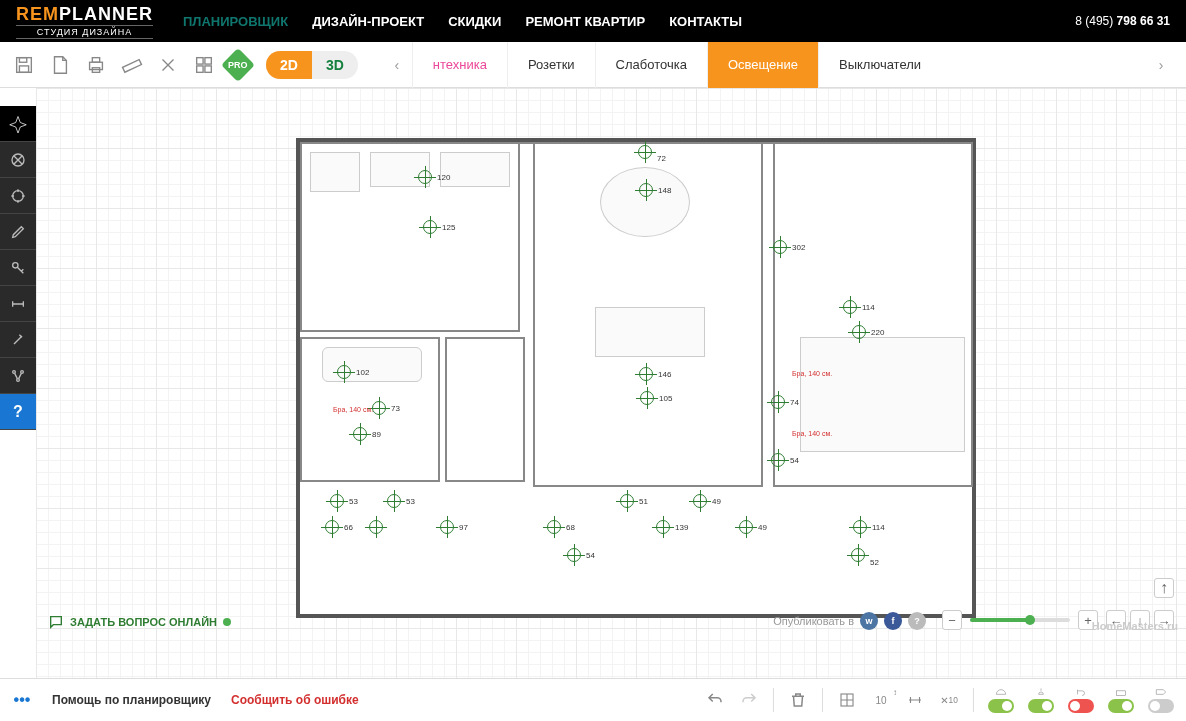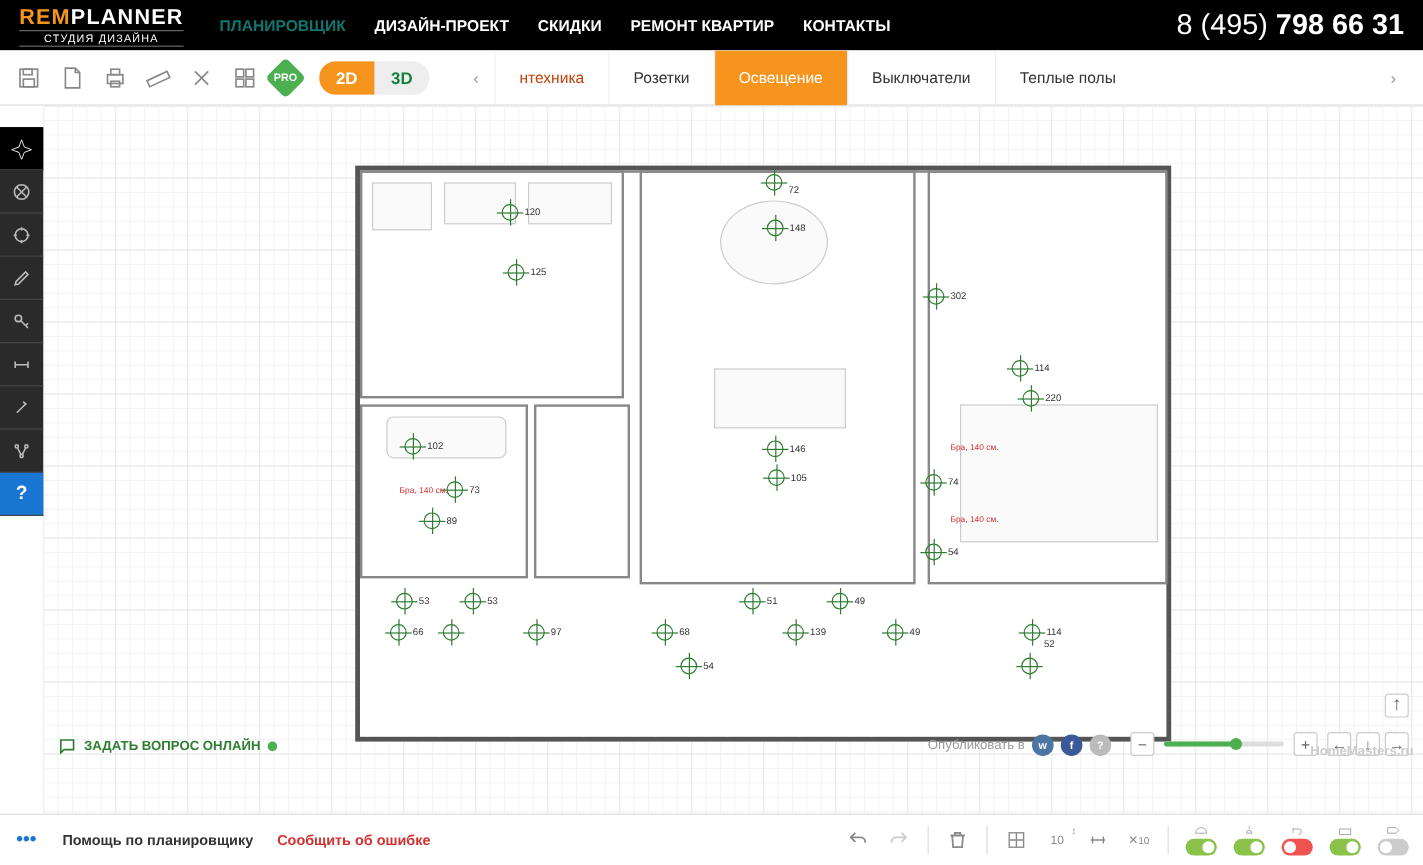--- a/index.html
+++ b/index.html
@@ -5,36 +5,36 @@
 *{box-sizing:border-box;margin:0;padding:0;font-family:Arial,Helvetica,sans-serif}
 body{width:1186px;height:721px;overflow:hidden;background:#fff;position:relative}
 .header{height:42px;background:#000;display:flex;align-items:center;padding:0 16px;color:#fff}
 .logo{display:flex;flex-direction:column;margin-right:30px}
 .logo-top{font-size:18px;font-weight:bold;letter-spacing:1px}
 .logo-top .orange{color:#f7941e}
 .logo-sub{font-size:9px;letter-spacing:1px;border-top:1px solid #666;border-bottom:1px solid #666;padding:1px 4px;text-align:center}
 .nav{display:flex;gap:24px;flex:1}
 .nav a{color:#fff;text-decoration:none;font-size:13px;font-weight:bold}
 .nav a.active{color:#0f766e}
-.phone{font-size:24px;font-weight:bold}
+.phone{font-size:12px;font-weight:bold}
 .phone .thin{font-weight:normal}
 .toolbar{height:46px;background:#fff;border-bottom:1px solid #ddd;display:flex;align-items:center;padding:0 10px;gap:8px}
 .tb-icon{width:28px;height:28px;display:flex;align-items:center;justify-content:center;cursor:pointer;color:#888}
 .tb-icon svg{width:22px;height:22px}
 .pro-badge{background:#4caf50;color:#fff;font-size:9px;font-weight:bold;width:24px;height:24px;border-radius:4px;display:flex;align-items:center;justify-content:center;transform:rotate(45deg)}
 .pro-badge span{transform:rotate(-45deg)}
 .view-toggle{display:flex;background:#eee;border-radius:16px;overflow:hidden;margin:0 8px}
 .view-toggle div{padding:6px 14px;font-size:14px;font-weight:bold;cursor:pointer}
 .view-toggle .active{background:#f7941e;color:#fff}
 .view-toggle .inactive{color:#15803d}
 .tabs{display:flex;align-items:center;flex:1;margin-left:8px}
 .nav-arrow{width:30px;height:46px;display:flex;align-items:center;justify-content:center;cursor:pointer;color:#999;font-size:14px}
 .tabs-inner{display:flex;flex:1;overflow:hidden}
 .tab{padding:0 20px;height:46px;display:flex;align-items:center;font-size:13px;color:#333;cursor:pointer;white-space:nowrap;border-left:1px solid #eee}
-.tab.faded{color:#c2410c}
+.tab.faded{color:#ec4899}
 .tab.active{background:#f7941e;color:#fff}
 .main{position:relative;height:590px;display:flex}
 .side-tools{width:36px;background:#2a2a2a;display:flex;flex-direction:column;z-index:5;margin-top:18px;height:fit-content}
 .side-tool{width:36px;height:36px;display:flex;align-items:center;justify-content:center;cursor:pointer;color:#bbb;border-bottom:1px solid #444}
 .side-tool.active{background:#000}
 .side-tool.help{background:#1976d2;color:#fff;font-weight:bold}
 .canvas{flex:1;position:relative;overflow:hidden}
 .grid{position:absolute;inset:0;background-image:linear-gradient(#e8e8e8 1px,transparent 1px),linear-gradient(90deg,#e8e8e8 1px,transparent 1px),linear-gradient(#f3f3f3 1px,transparent 1px),linear-gradient(90deg,#f3f3f3 1px,transparent 1px);background-size:60px 60px,60px 60px,12px 12px,12px 12px}
 .floorplan{position:absolute;left:260px;top:50px;width:680px;height:480px;background:#fff;border:4px solid #555}
 .room{position:absolute;border:2px solid #888}
@@ -132,23 +132,23 @@
     </div>
   <div class="view-toggle">
     <div class="active">2D</div>
     <div class="inactive">3D</div>
   </div>
   <div class="tabs">
     <div class="nav-arrow">‹</div>
     <div class="tabs-inner">
       <div class="tab faded">нтехника</div>
       <div class="tab">Розетки</div>
+      <div class="tab">Слаботочка</div>
       <div class="tab active">Освещение</div>
       <div class="tab">Выключатели</div>
-      <div class="tab">Теплые полы</div>
     </div>
     <div class="nav-arrow">›</div>
   </div>
 </div>
 
 <div class="main">
   <div class="side-tools">
     <div class="side-tool active">
         <svg width="18" height="18" viewBox="0 0 24 24" fill="#fff">
           <path d="M12 2l3 8 8 3-8 3-3 8-3-8-8-3 8-3z" stroke="#fff" stroke-width="1" fill="none"></path>
@@ -262,21 +262,21 @@
         <div class="mlabel" style="left: 339px; top: 359px;">51</div>
         <div class="marker" style="left: 363px; top: 385px;"></div>
         <div class="mlabel" style="left: 375px; top: 385px;">139</div>
         <div class="marker" style="left: 400px; top: 359px;"></div>
         <div class="mlabel" style="left: 412px; top: 359px;">49</div>
         <div class="marker" style="left: 446px; top: 385px;"></div>
         <div class="mlabel" style="left: 458px; top: 385px;">49</div>
         <div class="marker" style="left: 560px; top: 385px;"></div>
         <div class="mlabel" style="left: 572px; top: 385px;">114</div>
         <div class="marker" style="left: 558px; top: 413px;"></div>
-        <div class="mlabel" style="left: 570px; top: 395px;">52</div>
+        <div class="mlabel" style="left: 570px; top: 420px;">52</div>
         <div class="red-label" style="left: 33px; top: 264px;">Бра, 140 см.</div>
         <div class="red-label" style="left: 492px; top: 228px;">Бра, 140 см.</div>
         <div class="red-label" style="left: 492px; top: 288px;">Бра, 140 см.</div>
       </div>
 
     <div class="ask-online">
       <svg width="16" height="16" viewBox="0 0 24 24" fill="none" stroke="#2e7d32" stroke-width="2">
           <path d="M4 4h16v12H8l-4 4z"></path>
         </svg>
       <span>ЗАДАТЬ ВОПРОС ОНЛАЙН</span>

